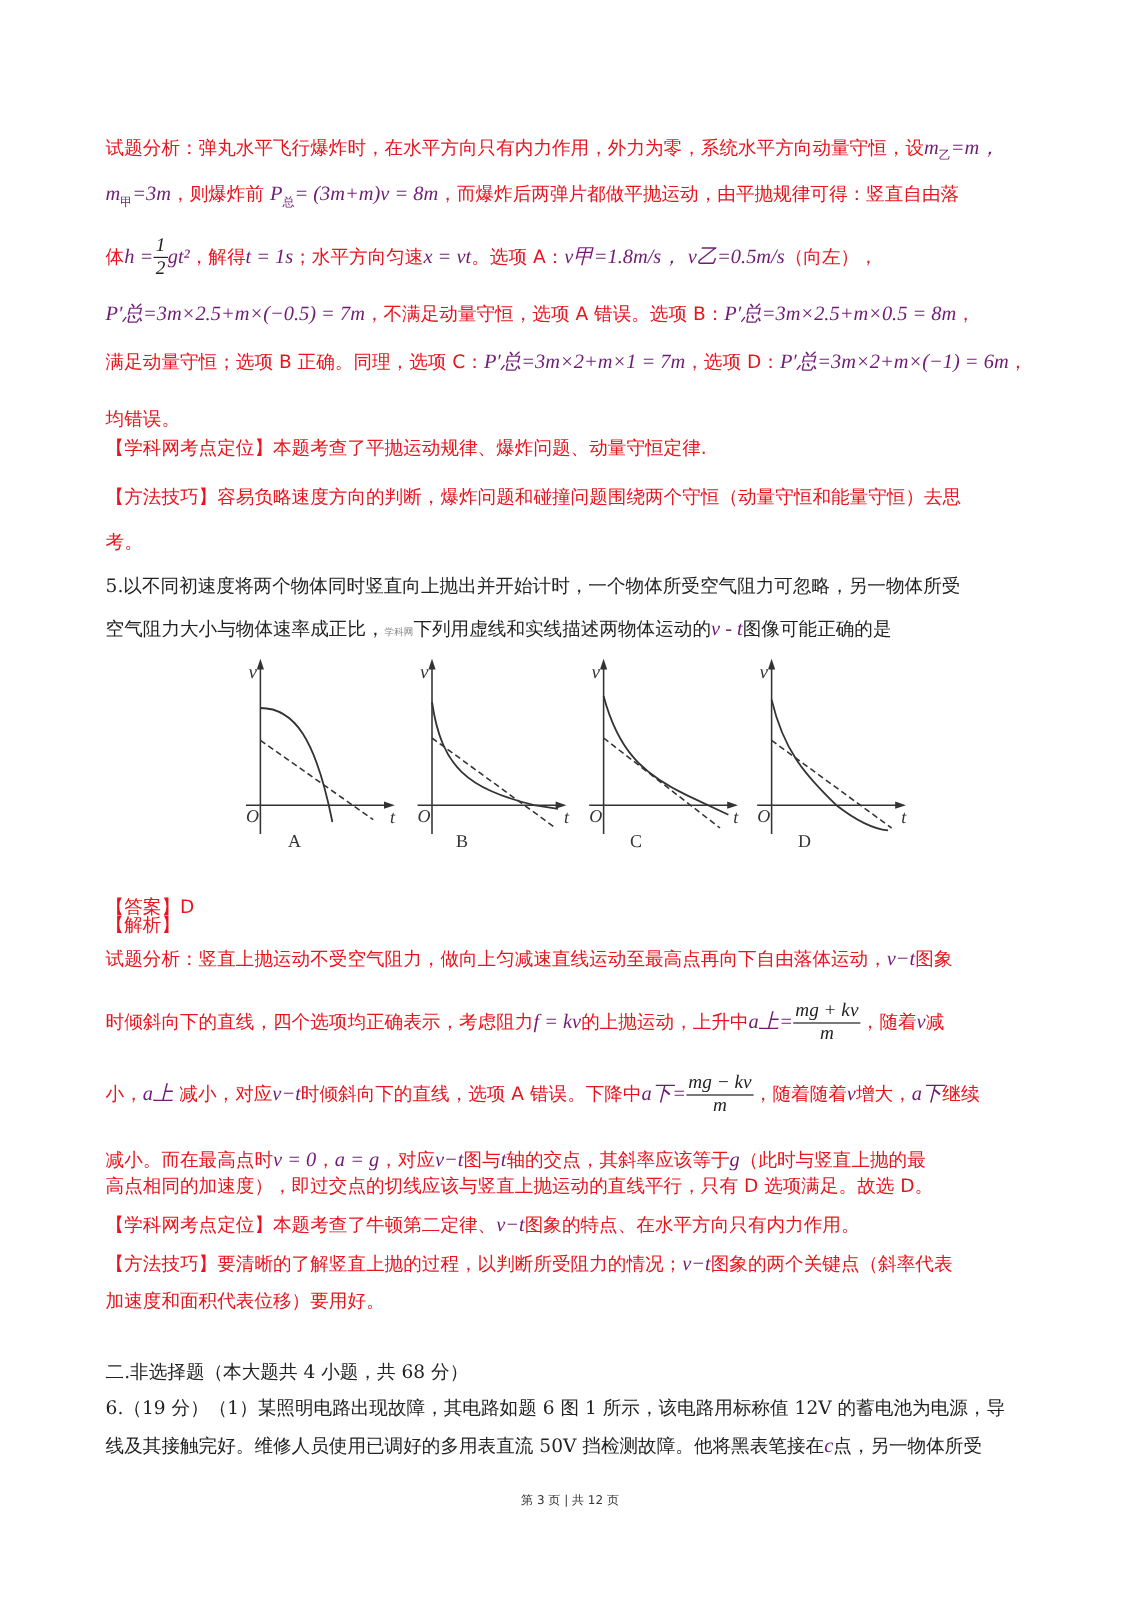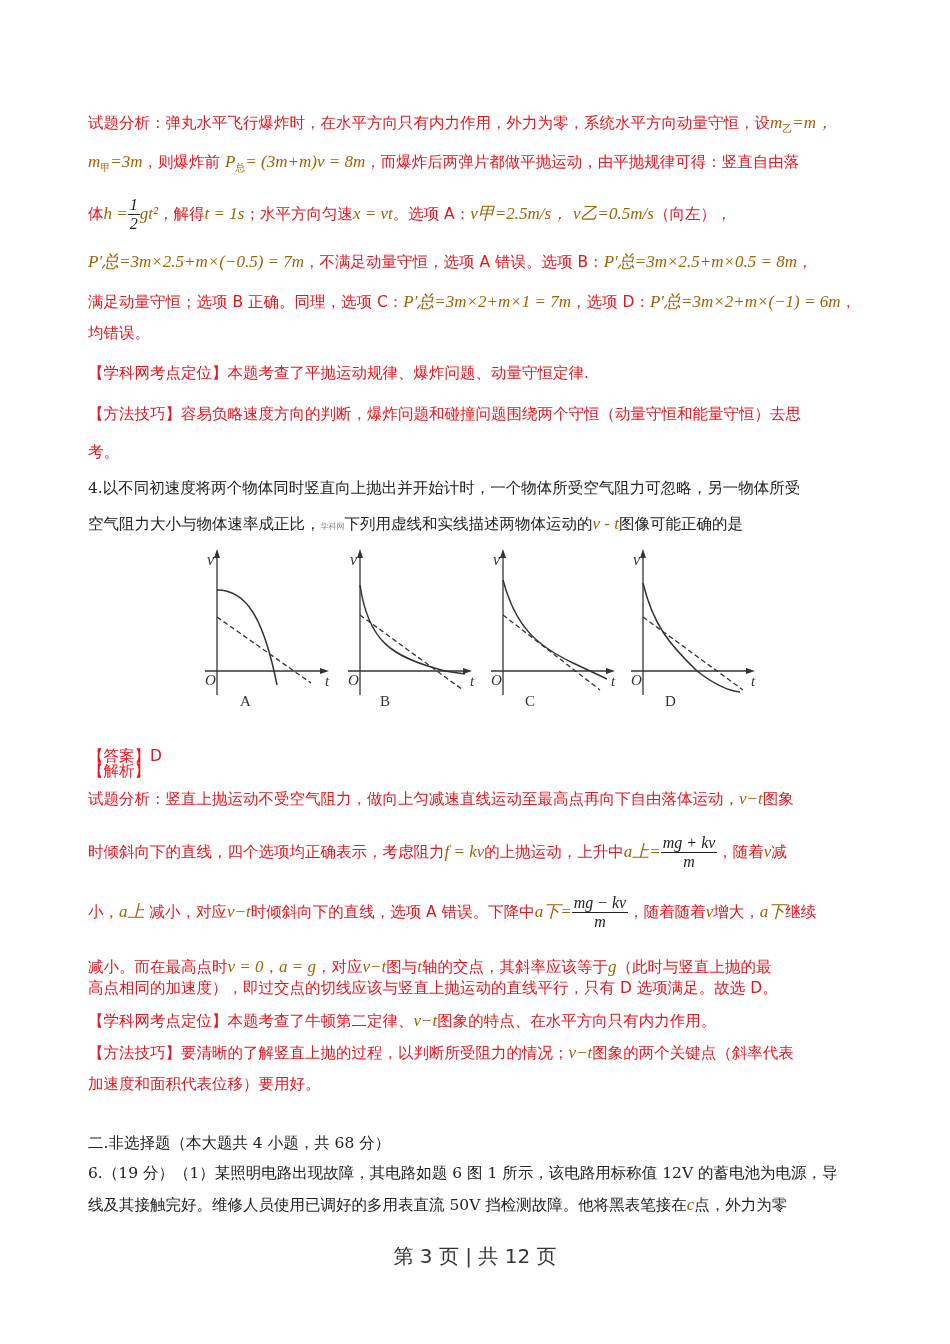--- a/index.html
+++ b/index.html
@@ -1,60 +1,60 @@
 <!DOCTYPE html>
 <html><head>
 <meta charset="utf-8">
 <style>
   html, body { margin:0; padding:0; background:#ffffff; }
   body { width:950px; height:1344px; position:relative; overflow:hidden;
          font-family:"DejaVu Sans", sans-serif; }
   .line { position:absolute; left:88px; white-space:nowrap; font-size:15.5px; line-height:22px; }
   .red { color:#e8141e; }
   .blk { color:#222222; font-family:"DejaVu Serif", serif; }
-  .math { font-family:"Liberation Serif", serif; font-style:italic; color:#a16207; font-size:17px; }
+  .math { font-family:"Liberation Serif", serif; font-style:italic; color:#701a75; font-size:17px; }
   .math .up { font-style:normal; }
   sub { font-size:10px; }
   .frac { display:inline-block; vertical-align:middle; text-align:center; font-family:"Liberation Serif", serif; font-style:italic; color:#222; font-size:16px; line-height:18px; }
   .frac .num { display:block; border-bottom:1px solid #222; padding:0 2px; }
   .frac .den { display:block; }
   .tiny { font-size:8px; color:#888; }
   .figs { position:absolute; left:195px; top:545px; width:570px; height:170px; }
   .fig { position:absolute; top:0; }
-  .footer { position:absolute; top:1243px; left:0; width:950px; text-align:center; font-size:20px; color:#333; font-family:"DejaVu Sans", sans-serif; }
+  .footer { position:absolute; top:1243px; left:0; width:950px; text-align:center; font-size:10px; color:#333; font-family:"DejaVu Sans", sans-serif; }
 </style>
 </head>
 <body>
 
 <div class="line red" style="top:112px;">
   <span>试题分析：弹丸水平飞行爆炸时，在水平方向只有内力作用，外力为零，系统水平方向动量守恒，设</span><span class="math"><span>m</span><sub class="up">乙</sub><span>=m，</span></span>
 </div>
 
 <div class="line red" style="top:151px;">
   <span class="math"><span>m</span><sub class="up">甲</sub><span>=3m</span></span><span>，则爆炸前</span> <span class="math"><span>P</span><sub class="up">总</sub><span>= (3m+m)v = 8m</span></span><span>，而爆炸后两弹片都做平抛运动，由平抛规律可得：竖直自由落</span>
 </div>
 
 <div class="line red" style="top:196px;">
-  <span>体</span><span class="math">h =</span><span class="frac"><span class="num">1</span><span class="den">2</span></span><span class="math">gt²</span><span>，解得</span><span class="math">t = 1s</span><span>；水平方向匀速</span><span class="math">x = vt</span><span>。选项 A：</span><span class="math">v甲=2.5m/s，</span> <span class="math">v乙=0.5m/s</span><span>（向左），</span>
+  <span>体</span><span class="math">h =</span><span class="frac"><span class="num">1</span><span class="den">2</span></span><span class="math">gt²</span><span>，解得</span><span class="math">t = 1s</span><span>；水平方向匀速</span><span class="math">x = vt</span><span>。选项 A：</span><span class="math">v甲=1.8m/s，</span> <span class="math">v乙=0.5m/s</span><span>（向左），</span>
 </div>
 
 <div class="line red" style="top:251px;">
   <span class="math">P′总=3m×2.5+m×(−0.5) = 7m</span><span>，不满足动量守恒，选项 A 错误。选项 B：</span><span class="math">P′总=3m×2.5+m×0.5 = 8m</span><span>，</span>
 </div>
 
 <div class="line red" style="top:291px;">
   <span>满足动量守恒；选项 B 正确。同理，选项 C：</span><span class="math">P′总=3m×2+m×1 = 7m</span><span>，选项 D：</span><span class="math">P′总=3m×2+m×(−1) = 6m</span><span>，</span>
 </div>
 
-<div class="line red" style="top:322px;">均错误。</div>
+<div class="line red" style="top:338px;">均错误。</div>
 <div class="line red" style="top:362px;">【学科网考点定位】本题考查了平抛运动规律、爆炸问题、动量守恒定律.</div>
 <div class="line red" style="top:403px;">【方法技巧】容易负略速度方向的判断，爆炸问题和碰撞问题围绕两个守恒（动量守恒和能量守恒）去思</div>
 <div class="line red" style="top:441px;">考。</div>
 
-<div class="line blk" style="top:477px;">4.以不同初速度将两个物体同时竖直向上抛出并开始计时，一个物体所受空气阻力可忽略，另一物体所受</div>
+<div class="line blk" style="top:477px;">5.以不同初速度将两个物体同时竖直向上抛出并开始计时，一个物体所受空气阻力可忽略，另一物体所受</div>
 <div class="line blk" style="top:513px;">
   <span>空气阻力大小与物体速率成正比，</span><span class="tiny">学科网</span><span>下列用虚线和实线描述两物体运动的</span><span class="math">v - t</span><span>图像可能正确的是</span>
 </div>
 
 <div class="figs">
 
   <svg class="fig" style="left:0;" width="140" height="170">
     <line x1="22" y1="150" x2="22" y2="8" stroke="#333" stroke-width="1.3"></line>
     <polygon points="22,4 19,13 25,13" fill="#333"></polygon>
     <line x1="10" y1="126" x2="130" y2="126" stroke="#333" stroke-width="1.3"></line>
@@ -133,16 +133,16 @@
 </div>
 
 <div class="line red" style="top:1042px;text-align:center;">
   <span>【方法技巧】要清晰的了解竖直上抛的过程，以判断所受阻力的情况；</span><span class="math">v−t</span><span>图象的两个关键点（斜率代表</span>
 </div>
 <div class="line red" style="top:1073px;">加速度和面积代表位移）要用好。</div>
 
 <div class="line blk" style="top:1132px;">二.非选择题（本大题共 4 小题，共 68 分）</div>
 <div class="line blk" style="top:1162px;">6.（19 分）（1）某照明电路出现故障，其电路如题 6 图 1 所示，该电路用标称值 12V 的蓄电池为电源，导</div>
 <div class="line blk" style="top:1194px;">
-  <span>线及其接触完好。维修人员使用已调好的多用表直流 50V 挡检测故障。他将黑表笔接在</span><span class="math">c</span><span>点，外力为零</span>
+  <span>线及其接触完好。维修人员使用已调好的多用表直流 50V 挡检测故障。他将黑表笔接在</span><span class="math">c</span><span>点，另一物体所受</span>
 </div>
 
 <div class="footer">第 3 页 | 共 12 页</div>
 
 </body></html>

